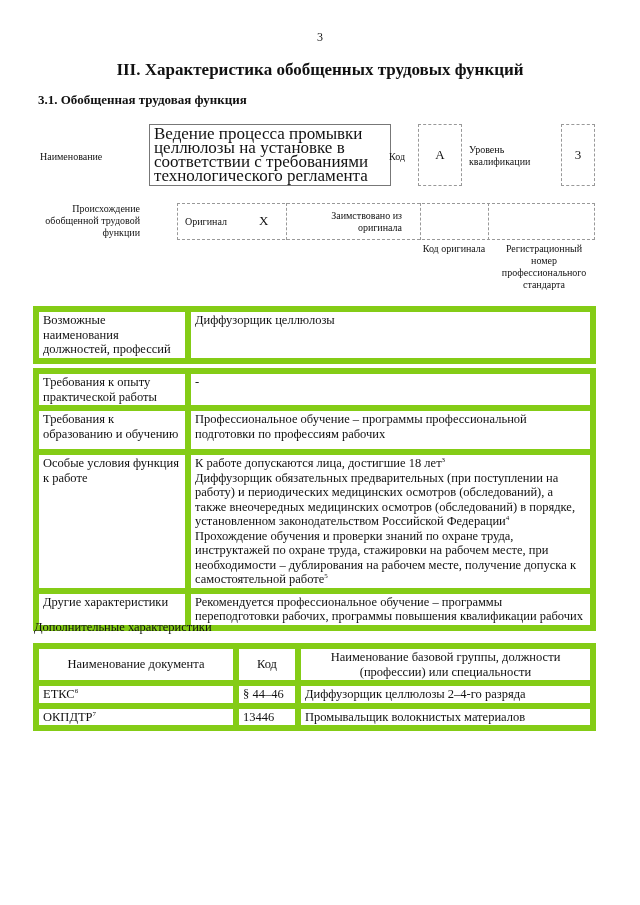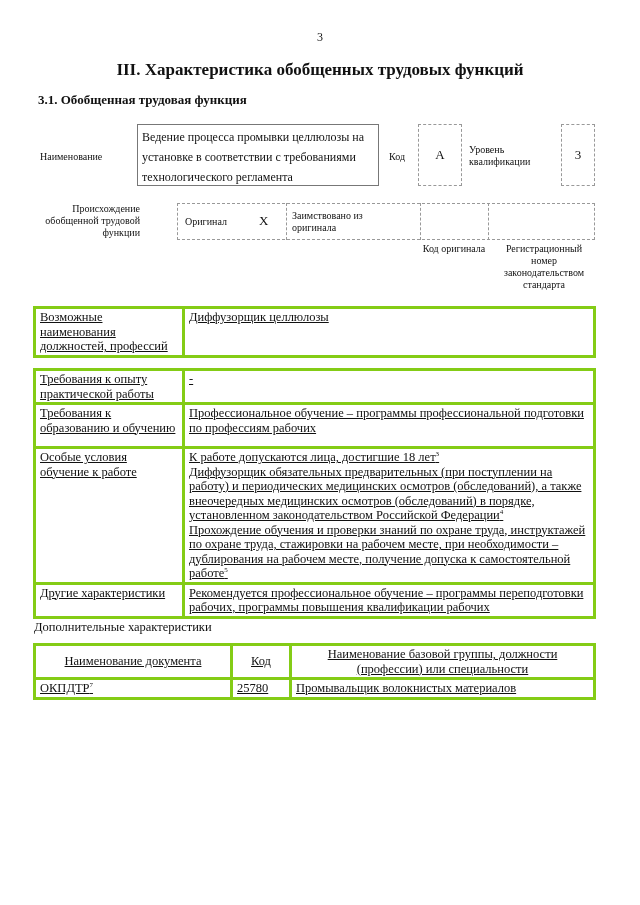--- a/index.html
+++ b/index.html
@@ -4,23 +4,23 @@
 <style>
   html,body{margin:0;padding:0;background:#fff;}
   body{width:640px;height:905px;position:relative;overflow:hidden;font-family:"Liberation Serif","DejaVu Serif",serif;color:#111;}
   .abs{position:absolute;}
   .pg{left:0;width:640px;top:30px;text-align:center;font-size:12px;}
   .h1{left:0;width:640px;top:60px;text-align:center;font-size:17px;font-weight:bold;}
   .h2{left:38px;top:92px;font-size:13px;font-weight:bold;}
   .sm{font-size:10px;line-height:12px;}
   .box{border:1px solid #777;box-sizing:border-box;}
   .dbox{border:1px dashed #999;box-sizing:border-box;}
-  .t{font-size:12px;line-height:20px;}
+  .t{font-size:17px;line-height:14px;margin-left:12px;}
   table{border-collapse:collapse;position:absolute;}
-  td{border:3px solid #84cc16;vertical-align:top;padding:1px 4px;font-size:12.5px;line-height:14.5px;text-decoration:underline;}
+  td{border:6px solid #84cc16;vertical-align:top;padding:1px 4px;font-size:12.5px;line-height:14.5px;}
   sup{font-size:7px;line-height:0;}
   .c{text-align:center;}
 </style>
 </head>
 <body>
 
 <div class="abs pg">3</div>
 <div class="abs h1">III. Характеристика обобщенных трудовых функций</div>
 <div class="abs h2">3.1. Обобщенная трудовая функция</div>
 
@@ -29,25 +29,25 @@
 <div class="abs sm" style="left:389px;top:151px;">Код</div>
 <div class="abs dbox" style="left:418px;top:124px;width:44px;height:62px;display:flex;align-items:center;justify-content:center;font-size:13px;">A</div>
 <div class="abs sm" style="left:469px;top:144px;width:80px;">Уровень квалификации</div>
 <div class="abs dbox" style="left:561px;top:124px;width:34px;height:62px;display:flex;align-items:center;justify-content:center;font-size:13px;">3</div>
 
 <div class="abs sm" style="left:40px;top:203px;width:100px;text-align:right;">Происхождение обобщенной трудовой функции</div>
 <div class="abs dbox" style="left:177px;top:203px;width:418px;height:37px;"></div>
 <div class="abs sm" style="left:185px;top:216px;">Оригинал</div>
 <div class="abs" style="left:259px;top:213px;font-size:13px;">X</div>
 <div class="abs" style="left:286px;top:203px;width:0;height:37px;border-left:1px dashed #999;"></div>
-<div class="abs sm" style="left:292px;top:210px;width:110px;">Заимствовано из оригинала</div>
+<div class="abs sm" style="left:292px;top:210px;width:110px;text-align:right;">Заимствовано из оригинала</div>
 <div class="abs" style="left:420px;top:203px;width:0;height:37px;border-left:1px dashed #999;"></div>
 <div class="abs" style="left:488px;top:203px;width:0;height:37px;border-left:1px dashed #999;"></div>
 <div class="abs sm c" style="left:418px;top:243px;width:72px;">Код оригинала</div>
-<div class="abs sm c" style="left:492px;top:243px;width:104px;">Регистрационный номер законодательством стандарта</div>
+<div class="abs sm c" style="left:492px;top:243px;width:104px;">Регистрационный номер профессионального стандарта</div>
 
 <table style="left:33px;top:306px;width:563px;">
   <tbody>
       <tr style="height:44px;">
     <td style="width:138px;">Возможные наименования должностей, профессий</td>
     <td>Диффузорщик целлюлозы</td>
   </tr>
 </tbody>
   </table>
 
@@ -55,21 +55,21 @@
   <tbody>
       <tr>
     <td>Требования к опыту практической работы</td>
     <td>-</td>
   </tr>
   <tr style="height:44px;">
     <td style="width:138px;">Требования к образованию и обучению</td>
     <td>Профессиональное обучение – программы профессиональной подготовки по профессиям рабочих</td>
   </tr>
   <tr>
-    <td>Особые условия обучение к работе</td>
+    <td>Особые условия функция к работе</td>
     <td>
       <div><span>К работе допускаются лица, достигшие 18 лет</span><sup>3</sup></div>
       <div><span>Диффузорщик обязательных предварительных (при поступлении на работу) и периодических медицинских осмотров (обследований), а также внеочередных медицинских осмотров (обследований) в порядке, установленном законодательством Российской Федерации</span><sup>4</sup></div>
       <div><span>Прохождение обучения и проверки знаний по охране труда, инструктажей по охране труда, стажировки на рабочем месте, при необходимости – дублирования на рабочем месте, получение допуска к самостоятельной работе</span><sup>5</sup></div>
     </td>
   </tr>
   <tr>
     <td>Другие характеристики</td>
     <td>Рекомендуется профессиональное обучение – программы переподготовки рабочих, программы повышения квалификации рабочих</td>
   </tr>
@@ -79,18 +79,23 @@
 <div class="abs" style="left:34px;top:620px;font-size:12.5px;">Дополнительные характеристики</div>
 
 <table style="left:33px;top:643px;width:563px;">
   <tbody>
       <tr>
     <td class="c" style="width:186px;vertical-align:middle;">Наименование документа</td>
     <td class="c" style="width:48px;vertical-align:middle;">Код</td>
     <td class="c">Наименование базовой группы, должности (профессии) или специальности</td>
   </tr>
   <tr>
+    <td><span>ЕТКС</span><sup>6</sup></td>
+    <td>§ 44–46</td>
+    <td>Диффузорщик целлюлозы 2–4-го разряда</td>
+  </tr>
+  <tr>
     <td><span>ОКПДТР</span><sup>7</sup></td>
-    <td>25780</td>
+    <td>13446</td>
     <td>Промывальщик волокнистых материалов</td>
   </tr>
 </tbody>
   </table>
 
 </body></html>

